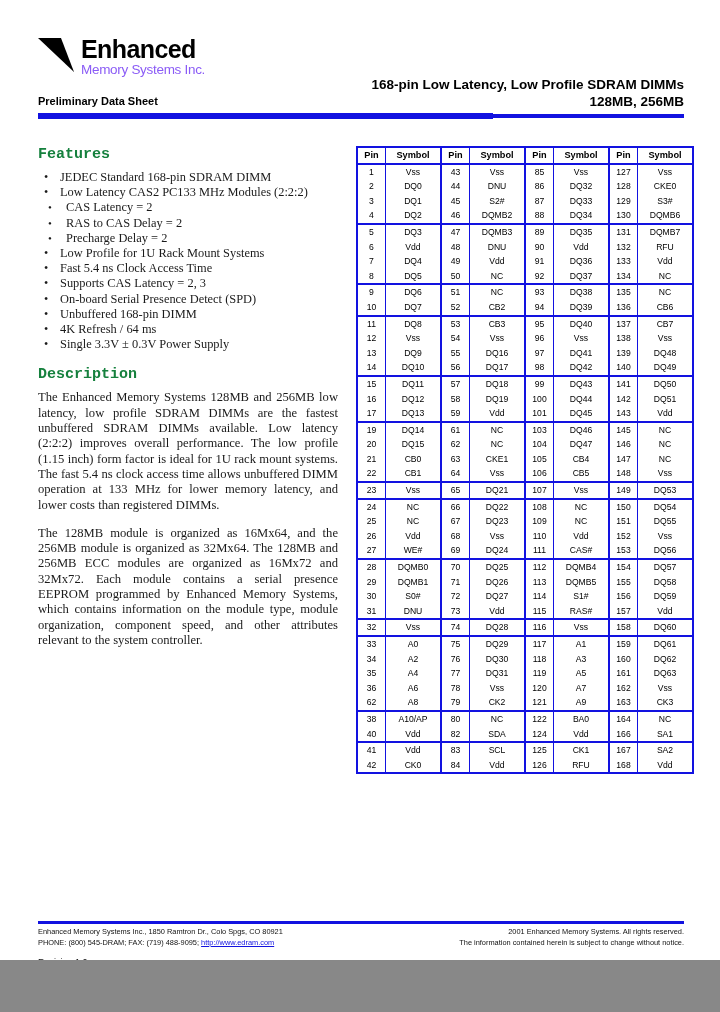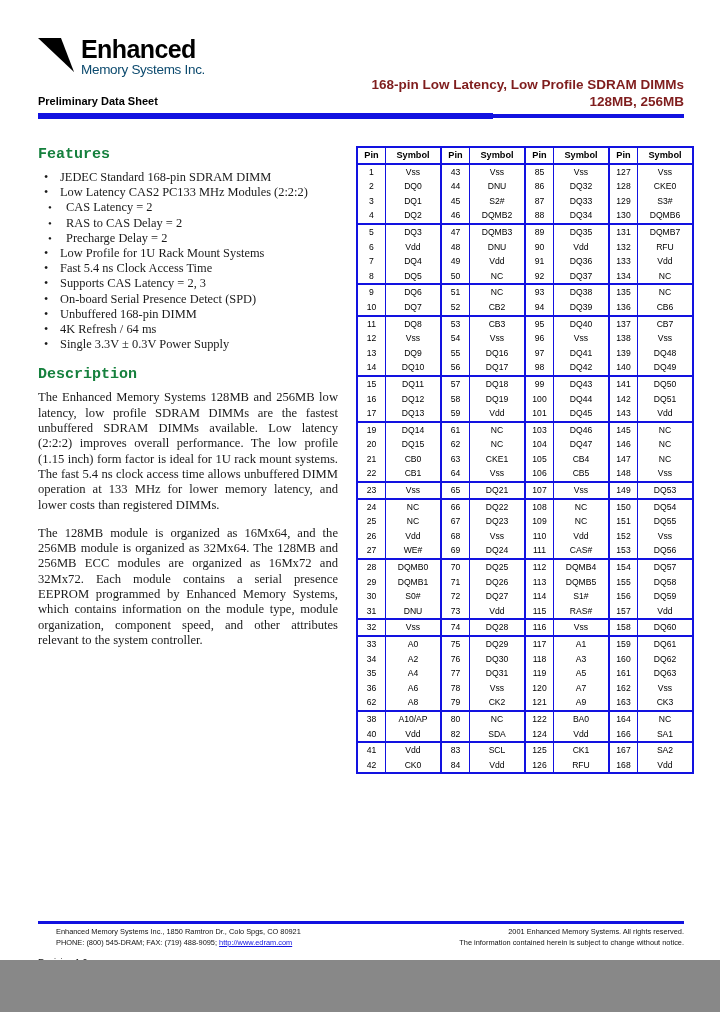--- a/index.html
+++ b/index.html
@@ -72,42 +72,42 @@
     font-size: 25px;
     line-height: 23px;
     letter-spacing: -0.6px;
     color: #000;
   }
   .logo-sub {
     font-family: "Liberation Sans", "DejaVu Sans", sans-serif;
     font-size: 13.5px;
     line-height: 15px;
     letter-spacing: -0.3px;
-    color: #0c4a6e;
+    color: #8b5cf6;
     margin-top: 1px;
   }
   .prelim {
     position: absolute;
     left: 0;
     top: 57px;
     font-family: "Liberation Sans", "DejaVu Sans", sans-serif;
     font-weight: bold;
     font-size: 11px;
     color: #000;
   }
   .header-title {
     position: absolute;
     right: 0;
     top: 38px;
     text-align: right;
     font-family: "Liberation Sans", "DejaVu Sans", sans-serif;
     font-weight: bold;
     font-size: 13.5px;
     line-height: 17px;
-    color: #7f1d1d;
+    color: #000000;
     white-space: nowrap;
   }
   .rule-wrap {
     position: absolute;
     left: 38px;
     top: 113px;
     width: 646px;
     height: 6px;
   }
   .rule-left {
@@ -247,21 +247,20 @@
     top: 927px;
     width: 646px;
     font-family: "Liberation Sans", "DejaVu Sans", sans-serif;
     font-size: 7.4px;
     line-height: 10.5px;
     color: #111;
   }
   .footer-cols {
     display: flex;
     justify-content: space-between;
-    margin-left: 18px;
   }
   .footer-left { text-align: left; }
   .footer-right { text-align: right; }
   .footer-link { color: #1212e0; text-decoration: underline; }
   .rev-row {
     position: absolute;
     left: 38px;
     top: 957px;
     width: 646px;
     display: flex;

